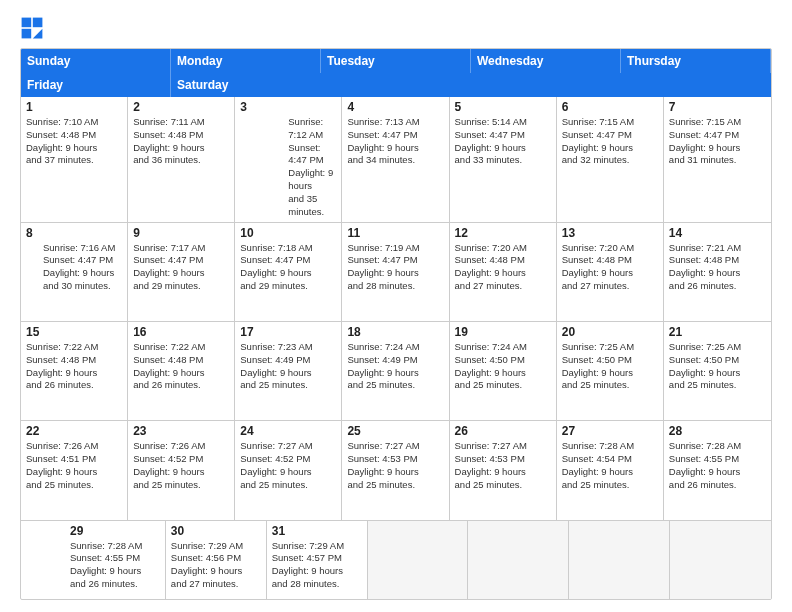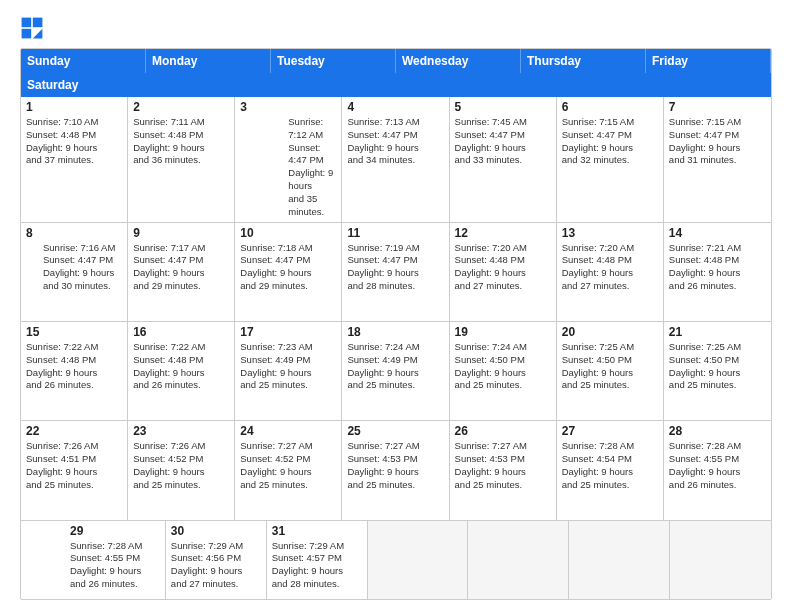--- a/index.html
+++ b/index.html
@@ -55,21 +55,21 @@
       color: #555;
     }
     .calendar {
       flex: 1;
       border: 1px solid #ccc;
       border-radius: 2px;
       overflow: hidden;
     }
     .cal-header-row {
       display: grid;
-      grid-template-columns: repeat(6, 1fr);
+      grid-template-columns: repeat(5, 1fr);
       background-color: #1a73e8;
     }
     .cal-header-cell {
       color: #fff;
       font-size: 12px;
       font-weight: bold;
       padding: 5px 6px;
       text-align: left;
       border-right: 1px solid rgba(255,255,255,0.3);
     }
@@ -164,21 +164,21 @@
           </div>
           <div class="cal-cell">
             <div class="day-num">4</div>
             <div class="day-info" style="white-space: pre-line;">Sunrise: 7:13 AM
 Sunset: 4:47 PM
 Daylight: 9 hours
 and 34 minutes.</div>
           </div>
           <div class="cal-cell">
             <div class="day-num">5</div>
-            <div class="day-info" style="white-space: pre-line;">Sunrise: 7:45 AM
+            <div class="day-info" style="white-space: pre-line;">Sunrise: 5:14 AM
 Sunset: 4:47 PM
 Daylight: 9 hours
 and 33 minutes.</div>
           </div>
           <div class="cal-cell">
             <div class="day-num">6</div>
             <div class="day-info" style="white-space: pre-line;">Sunrise: 7:15 AM
 Sunset: 4:47 PM
 Daylight: 9 hours
 and 32 minutes.</div>

